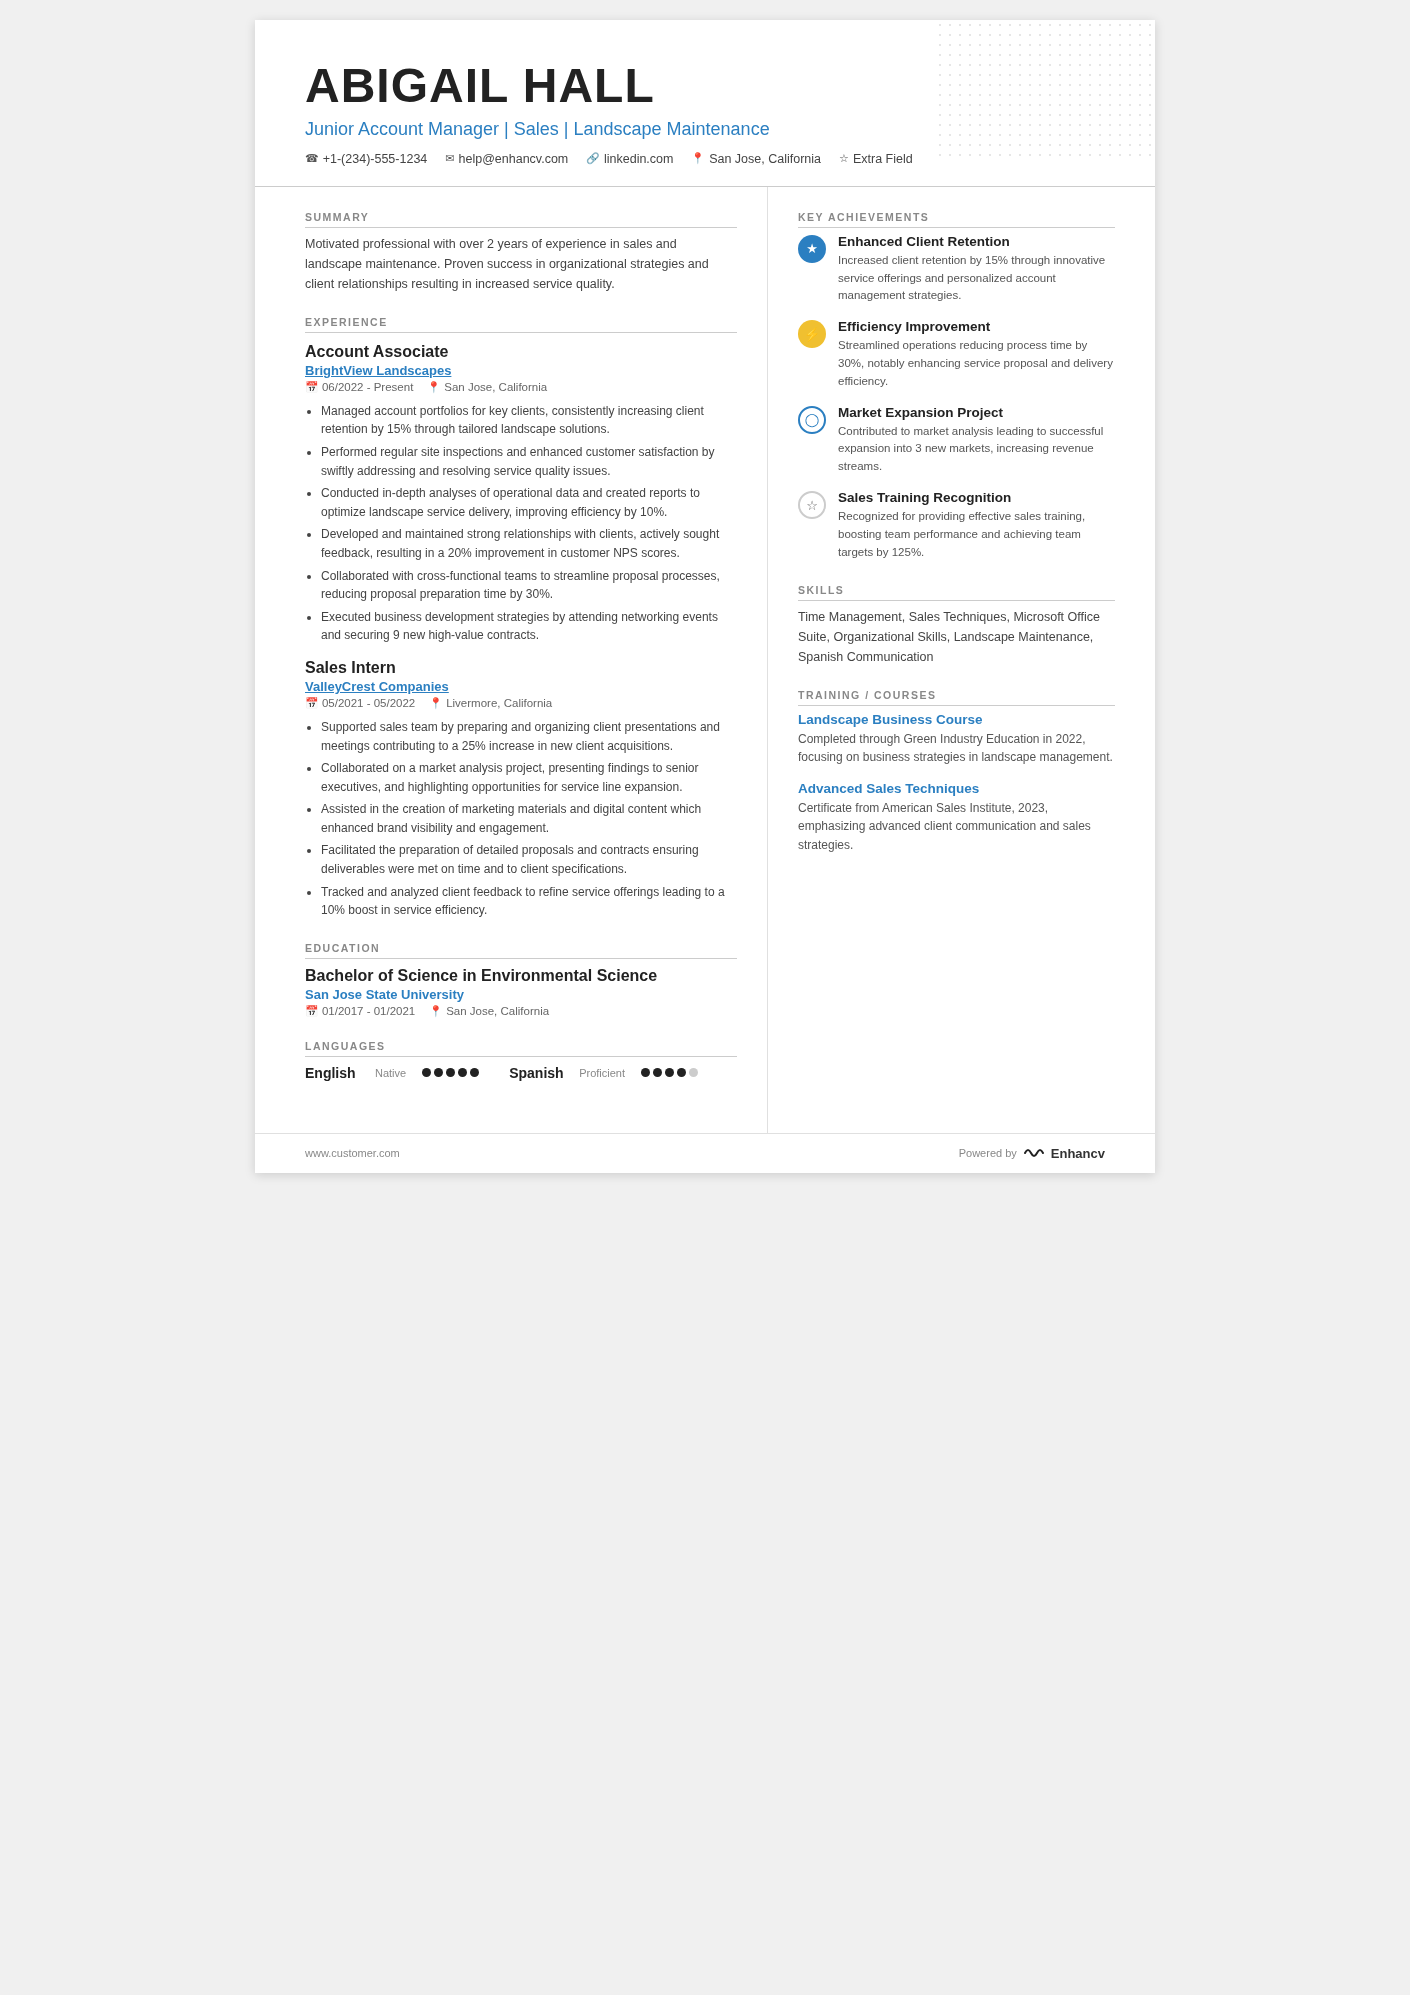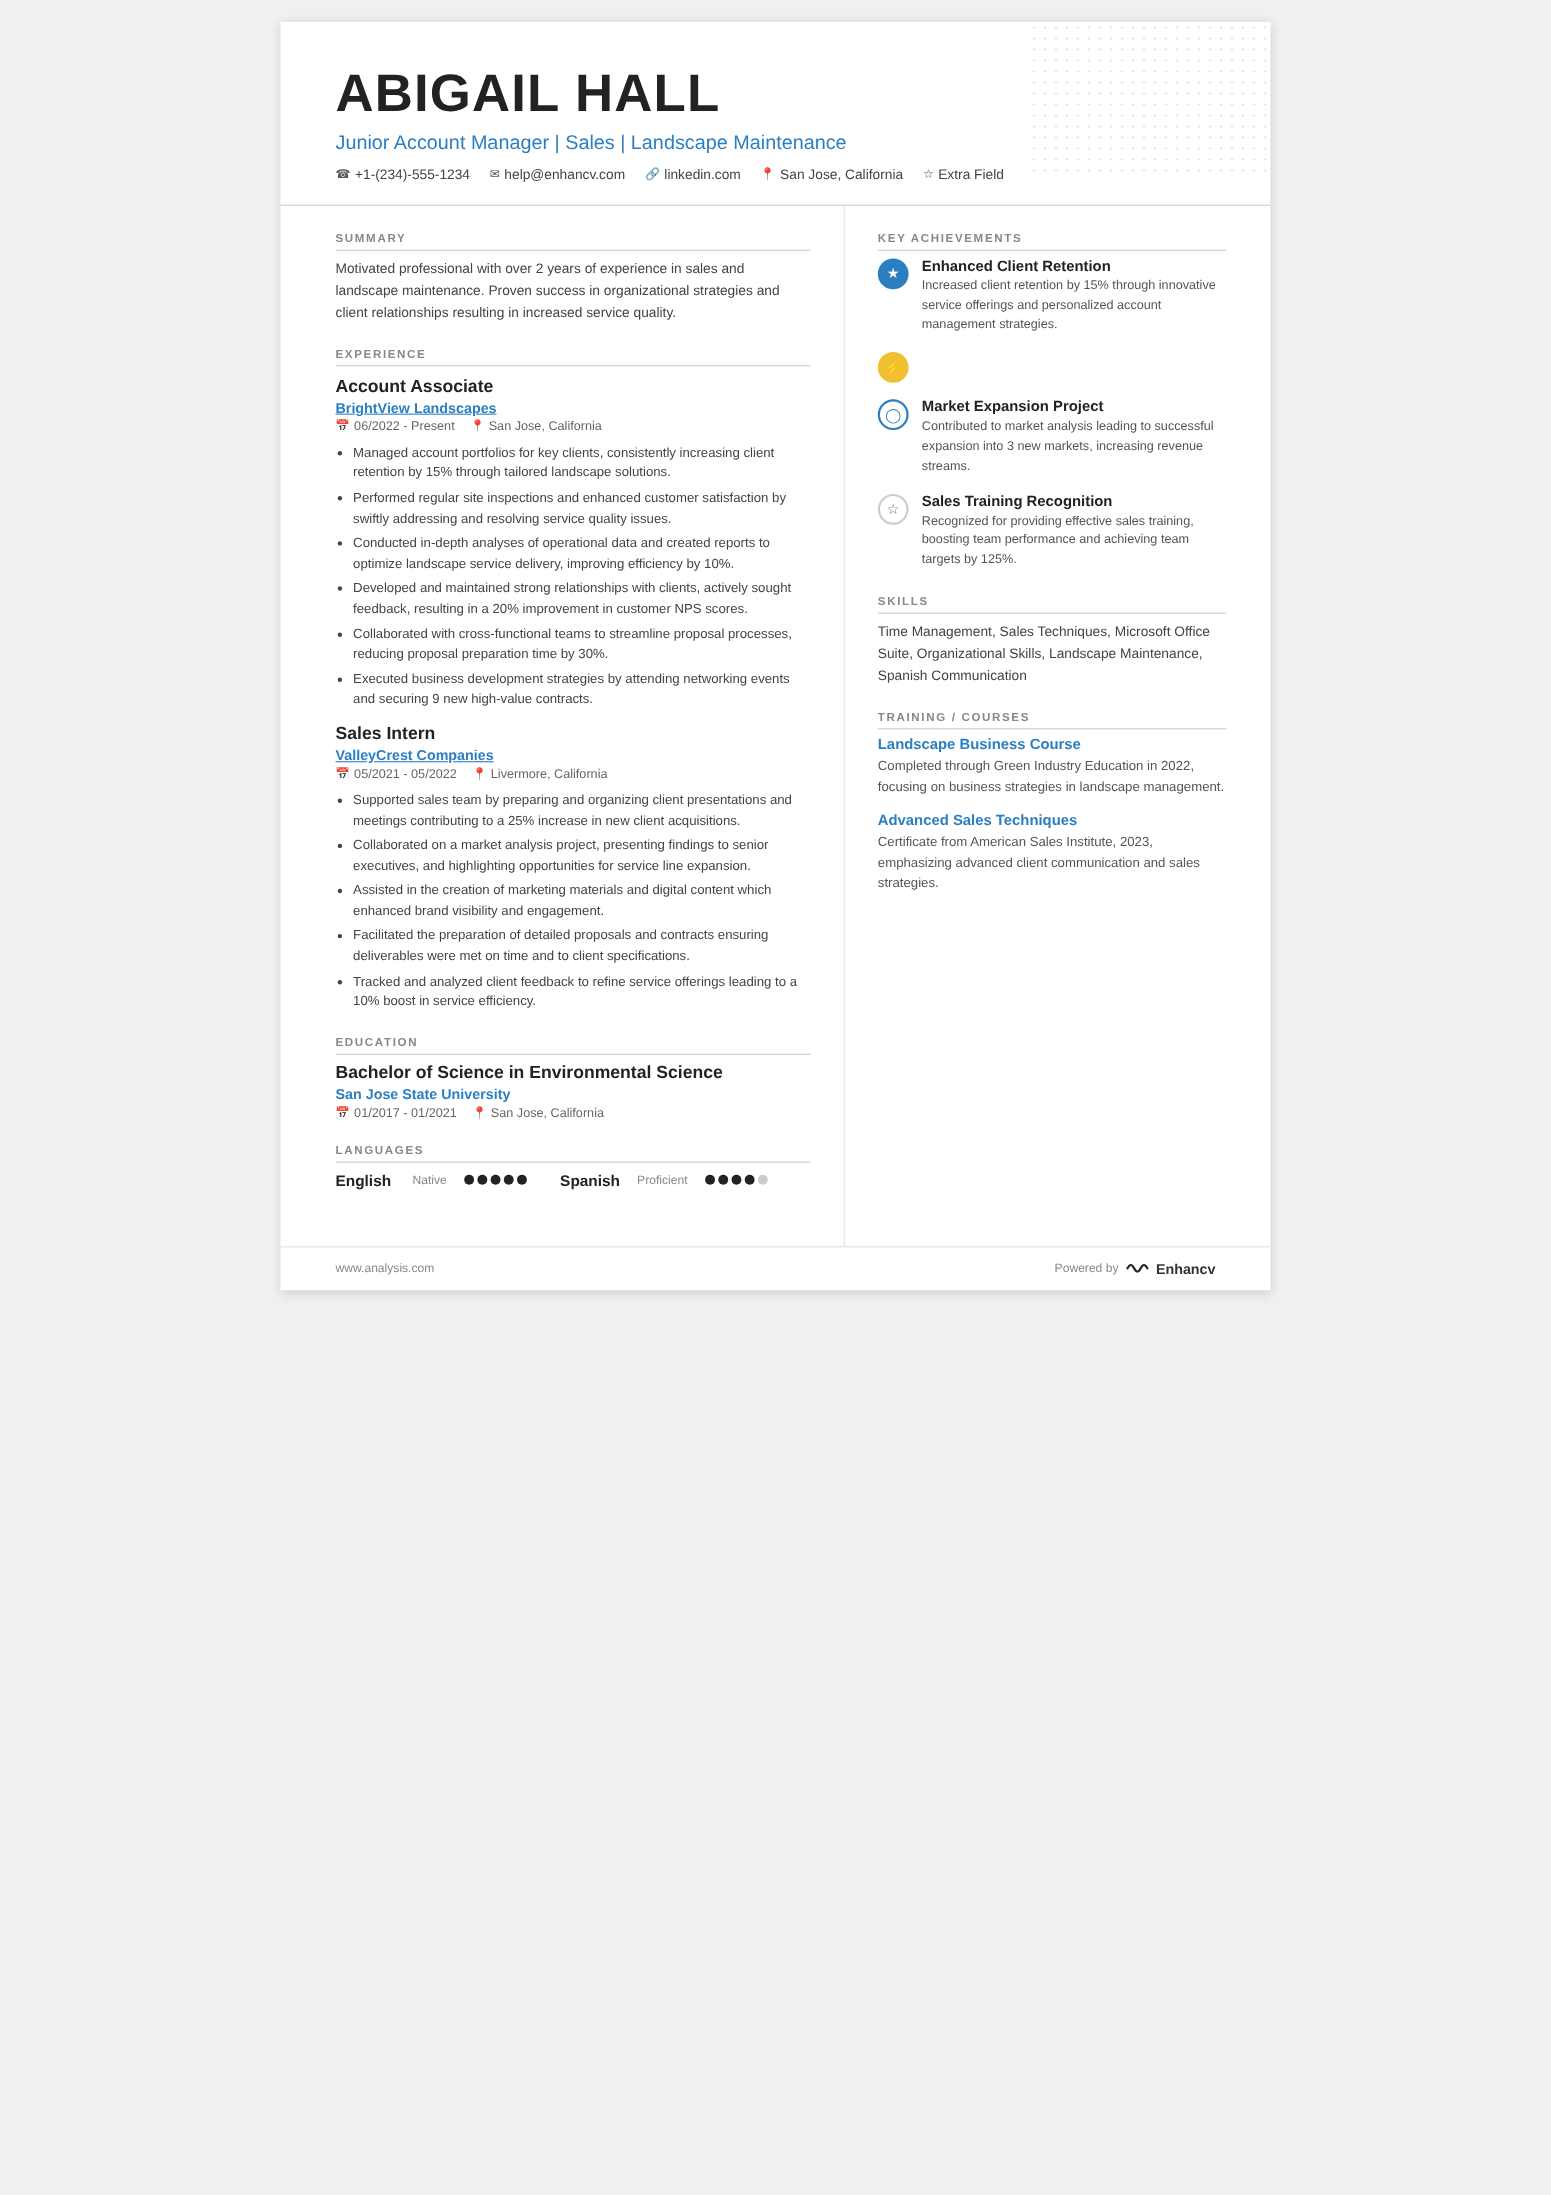--- a/index.html
+++ b/index.html
@@ -429,20 +429,24 @@
         <div class="achievement-item">
           <div class="achievement-icon icon-star">★</div>
           <div class="achievement-content">
             <div class="achievement-title">Enhanced Client Retention</div>
             <div class="achievement-desc">Increased client retention by 15% through innovative service offerings and personalized account management strategies.</div>
           </div>
         </div>
 
         <div class="achievement-item">
           <div class="achievement-icon icon-lightning">⚡</div>
+          <div class="achievement-content">
+            <div class="achievement-title">Efficiency Improvement</div>
+            <div class="achievement-desc">Streamlined operations reducing process time by 30%, notably enhancing service proposal and delivery efficiency.</div>
+          </div>
         </div>
 
         <div class="achievement-item">
           <div class="achievement-icon icon-pin">◯</div>
           <div class="achievement-content">
             <div class="achievement-title">Market Expansion Project</div>
             <div class="achievement-desc">Contributed to market analysis leading to successful expansion into 3 new markets, increasing revenue streams.</div>
           </div>
         </div>
 
@@ -472,21 +476,21 @@
           <div class="training-title">Advanced Sales Techniques</div>
           <div class="training-desc">Certificate from American Sales Institute, 2023, emphasizing advanced client communication and sales strategies.</div>
         </div>
       </div>
 
     </div>
 
   </div>
 
   <div class="footer">
-    <span class="footer-url">www.analysis.com</span>
+    <span class="footer-url">www.customer.com</span>
     <div class="footer-powered">
       <span>Powered by</span>
       <svg width="22" height="14" viewBox="0 0 22 14">
         <path d="M2 7 Q5 1 8 7 Q11 13 14 7 Q17 1 20 7" stroke="#222" stroke-width="2" fill="none" stroke-linecap="round"></path>
       </svg>
       <span class="footer-logo">Enhancv</span>
     </div>
   </div>
 
 </div>

